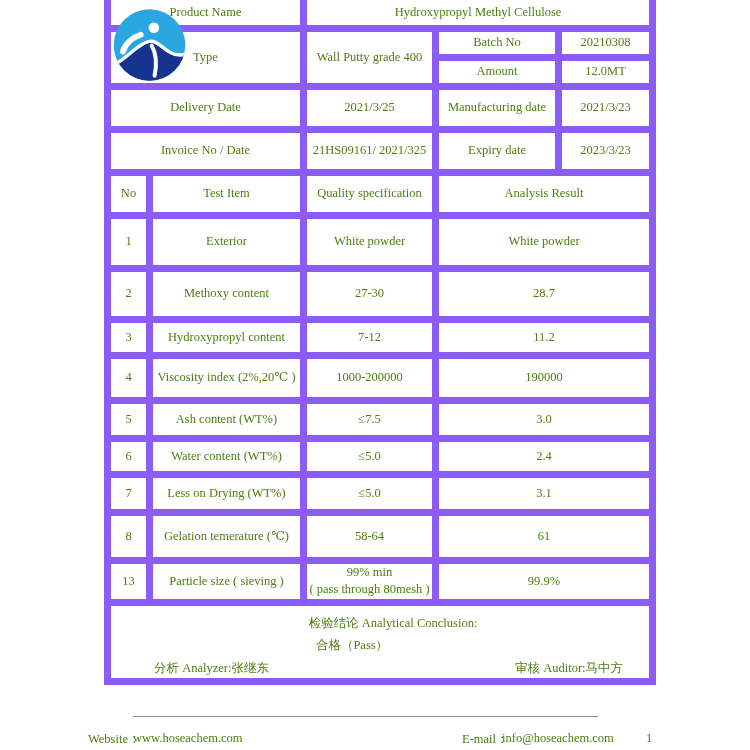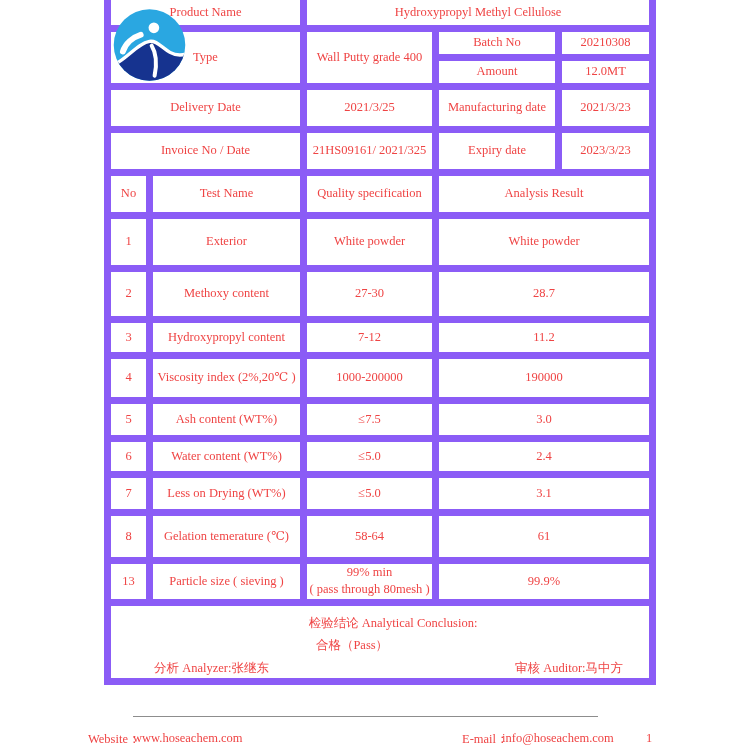--- a/index.html
+++ b/index.html
@@ -1,18 +1,18 @@
 <!DOCTYPE html>
 <html><head>
 <meta charset="utf-8">
 <style>
   html,body{margin:0;padding:0;background:#ffffff;}
   .page{
     position:relative;width:750px;height:750px;background:#ffffff;overflow:hidden;
-    font-family:"Liberation Serif","DejaVu Serif",serif;color:#ef4444;
+    font-family:"Liberation Serif","DejaVu Serif",serif;color:#4d7c0f;
   }
   table.coa{
     position:absolute;left:104px;top:0;width:545px;
     border-collapse:collapse;table-layout:fixed;
     font-size:12.5px;
   }
   table.coa td{
     border:7px solid #8b5cf6;
     text-align:center;vertical-align:middle;
     padding:0 2px;line-height:1.35;
@@ -76,21 +76,21 @@
       <td>2021/3/23</td>
     </tr>
     <tr class="h43">
       <td colspan="2">Invoice No / Date</td>
       <td>21HS09161/ 2021/325</td>
       <td>Expiry date</td>
       <td>2023/3/23</td>
     </tr>
     <tr class="h43">
       <td>No</td>
-      <td>Test Name</td>
+      <td>Test Item</td>
       <td>Quality specification</td>
       <td colspan="2">Analysis Result</td>
     </tr>
     <tr class="h53">
       <td class="no">1</td>
       <td class="item">Exterior</td>
       <td class="spec">White powder</td>
       <td colspan="2">White powder</td>
     </tr>
     <tr class="h51">

